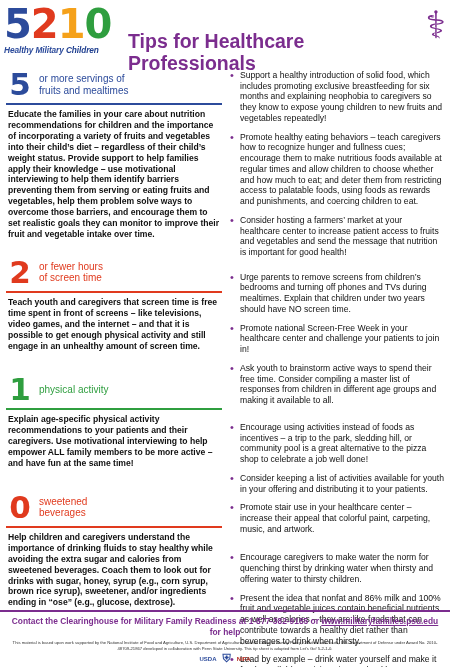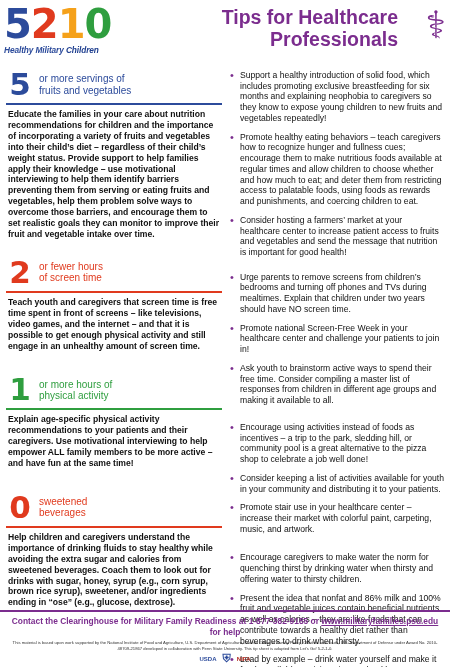--- a/index.html
+++ b/index.html
@@ -46,22 +46,23 @@
     font-size: 8.3px;
     font-weight: bold;
     color: #1f3f8f;
     letter-spacing: -0.1px;
     white-space: nowrap;
     font-style: italic;
   }
   .logo-sub .hm { color: #2c4b9b; }
   .title-wrap {
     flex: 1 1 auto;
-    text-align: right;
+    text-align: left;
     padding-top: 4px;
+    margin-top: 24px;
   }
   .title {
     color: #7b2d8e;
     font-size: 19.5px;
     font-weight: bold;
     line-height: 1.15;
     font-family: "Liberation Sans", sans-serif;
   }
   .caduceus {
     width: 48px;
@@ -205,21 +206,21 @@
 
   <div class="content">
 
     <div class="col-left">
 
       <div class="sec n5">
         <div class="sec-head">
           <div class="num">5</div>
           <div class="sec-title">
             <div>or more servings of</div>
-            <div>fruits and vegetables</div>
+            <div>fruits and mealtimes</div>
           </div>
         </div>
         <div class="rule"></div>
         <div class="para">Educate the families in your care about nutrition recommendations for children and the importance of incorporating a variety of fruits and vegetables into their child’s diet – regardless of their child’s weight status. Provide support to help families apply their knowledge – use motivational interviewing to help them identify barriers preventing them from serving or eating fruits and vegetables, help them problem solve ways to overcome those barriers, and encourage them to set realistic goals they can monitor to improve their fruit and vegetable intake over time.</div>
       </div>
 
       <div class="sec n2" style="margin-top:14px">
         <div class="sec-head">
           <div class="num">2</div>
           <div class="sec-title">
@@ -228,21 +229,20 @@
           </div>
         </div>
         <div class="rule"></div>
         <div class="para">Teach youth and caregivers that screen time is free time spent in front of screens – like televisions, video games, and the internet – and that it is possible to get enough physical activity and still engage in an unhealthy amount of screen time.</div>
       </div>
 
       <div class="sec n1" style="margin-top:20px">
         <div class="sec-head">
           <div class="num">1</div>
           <div class="sec-title">
-            <div>or more hours of</div>
             <div>physical activity</div>
           </div>
         </div>
         <div class="rule"></div>
         <div class="para">Explain age-specific physical activity recommendations to your patients and their caregivers.  Use motivational interviewing to help empower ALL family members to be more active – and have fun at the same time!</div>
       </div>
 
       <div class="sec n0" style="margin-top:20px">
         <div class="sec-head">
           <div class="num">0</div>
@@ -266,22 +266,22 @@
       </ul>
 
       <ul class="bullets g2">
         <li>Urge parents to remove screens from children’s bedrooms and turning off phones and TVs during mealtimes.  Explain that children under two years should have NO screen time.</li>
         <li>Promote national Screen-Free Week in your healthcare center and challenge your patients to join in!</li>
         <li>Ask youth to brainstorm active ways to spend their free time.  Consider compiling a master list of responses from children in different age groups and making it available to all.</li>
       </ul>
 
       <ul class="bullets g3">
         <li>Encourage using activities instead of foods as incentives – a trip to the park, sledding hill, or community pool is a great alternative to the pizza shop to celebrate a job well done!</li>
-        <li>Consider keeping a list of activities available for youth in your community and distributing it to your patients.</li>
-        <li>Promote stair use in your healthcare center – increase their market with colorful paint, carpeting, music, and artwork.</li>
+        <li>Consider keeping a list of activities available for youth in your offering and distributing it to your patients.</li>
+        <li>Promote stair use in your healthcare center – increase their appeal that colorful paint, carpeting, music, and artwork.</li>
       </ul>
 
       <ul class="bullets g4">
         <li>Encourage caregivers to make water the norm for quenching thirst by drinking water when thirsty and offering water to thirsty children.</li>
         <li>Present the idea that nonfat and 86% milk and 100% fruit and vegetable juices contain beneficial nutrients as well as calories – they are like foods that can contribute towards a healthy diet rather than beverages to drink when thirsty.</li>
         <li>Lead by example – drink water yourself and make it freely available to visitors in your healthcare center!</li>
       </ul>
 
     </div>
   </div>

